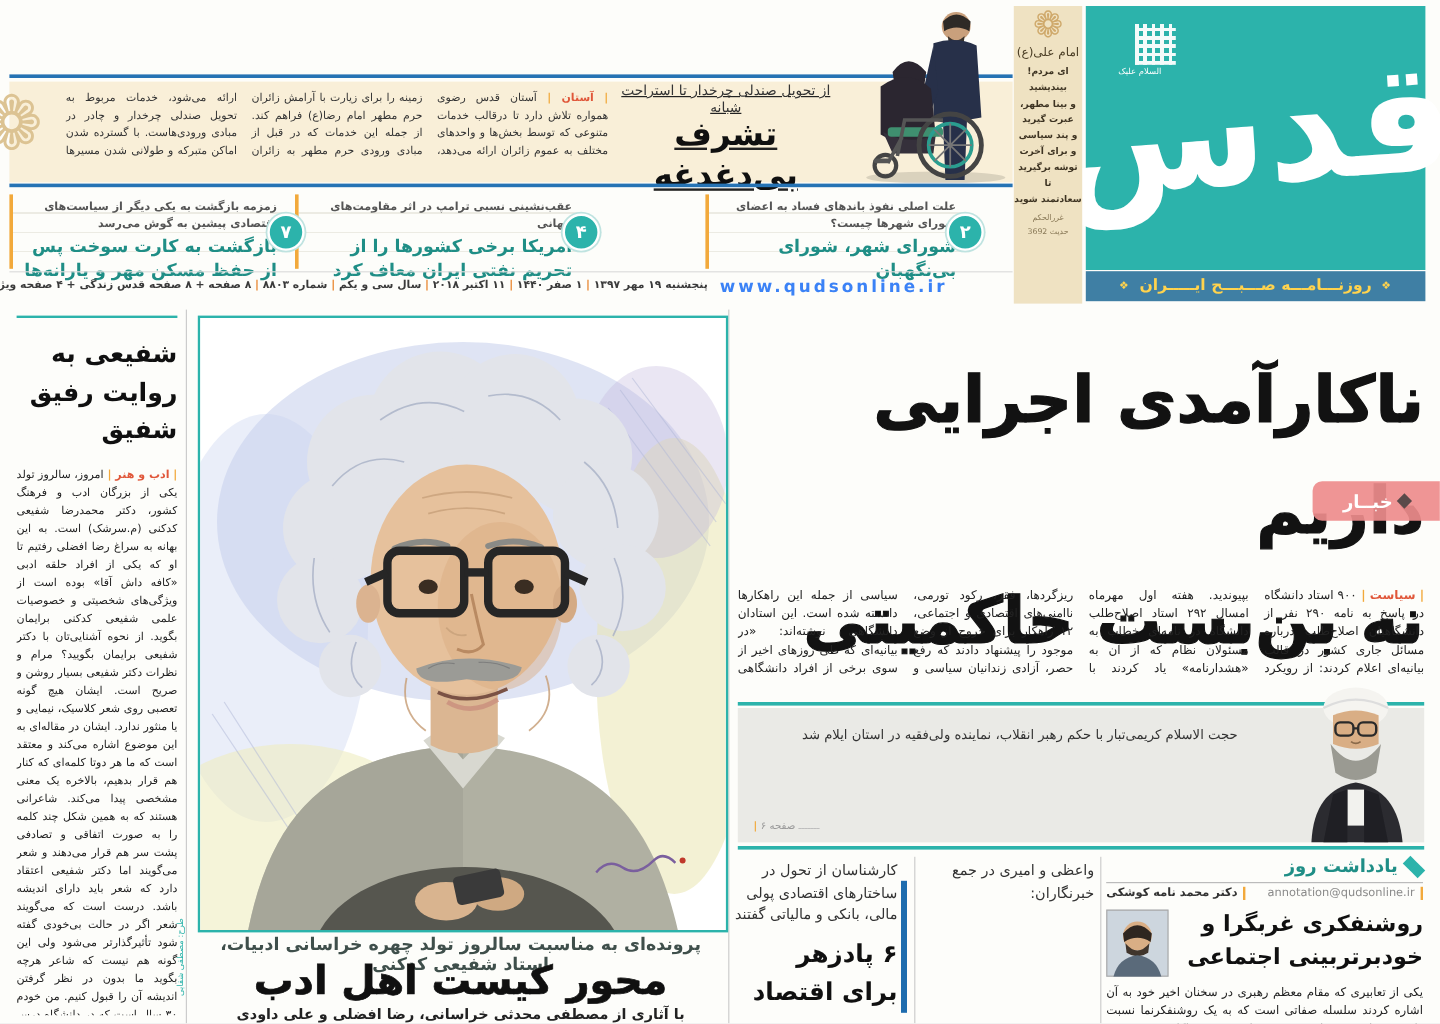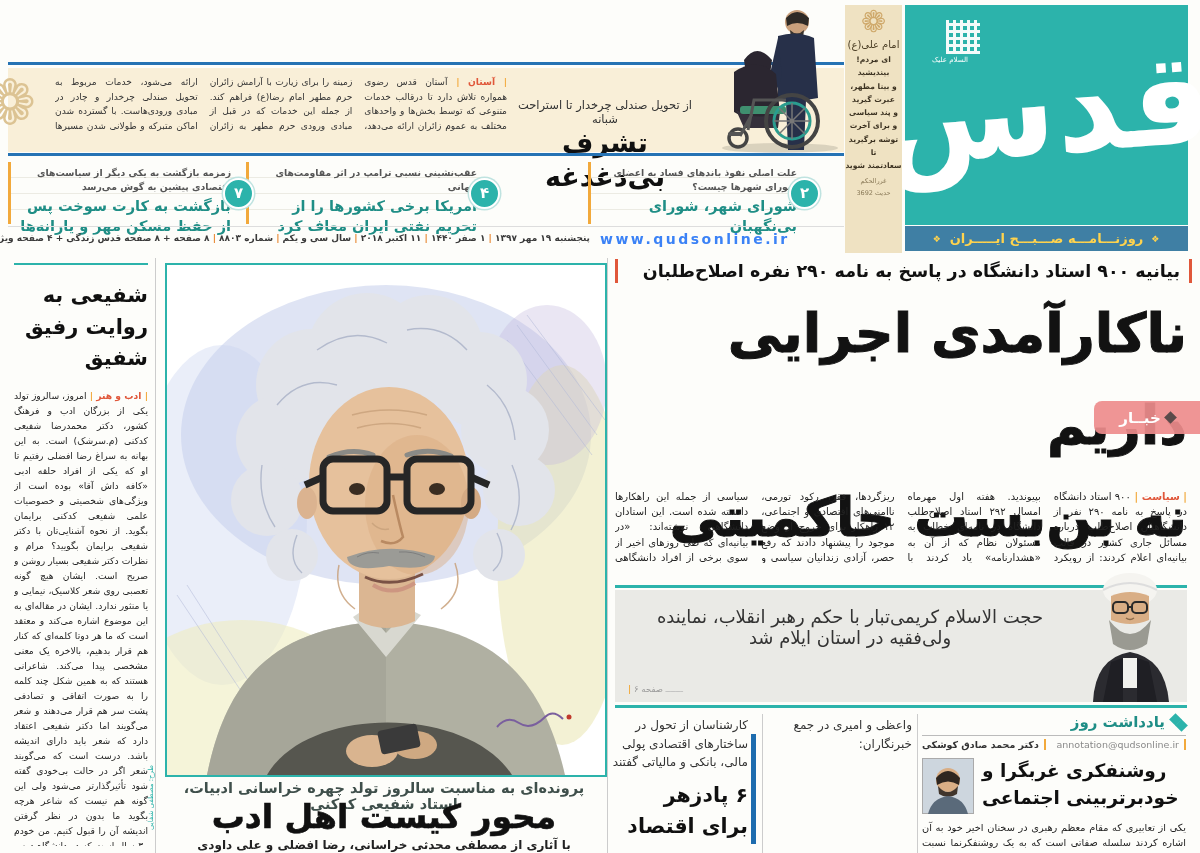--- a/index.html
+++ b/index.html
@@ -53,38 +53,38 @@
   .m-head{font-weight:bold;color:#121212;font-size:54px;line-height:1.7;text-align:right;
     -webkit-text-stroke:1px #121212;}
   .watermark{background:rgba(238,140,140,.92);border-radius:8px 0 0 8px;color:#fff;font-weight:bold;
     font-size:15px;display:flex;align-items:center;justify-content:center;gap:5px;}
   .watermark i{width:9px;height:9px;background:#5a4a4a;transform:rotate(45deg);display:inline-block;}
   .cols4{display:flex;gap:13px;}
   .cols4>div{flex:1;font-size:10px;line-height:1.52;color:#222;}
   
   .tealline{background:#2cb3ab;height:3px;}
   .graybox{background:#eaeae6;}
-  .ilam-kicker{font-size:18px;color:#333;text-align:center;}
+  .ilam-kicker{font-size:11px;color:#333;text-align:center;}
   .ilam-title{font-size:30px;font-weight:bold;color:#101010;text-align:center;}
   
   .vline{background:#ccc;width:1px;}
   .col-kicker{font-size:12px;color:#333;line-height:1.55;text-align:right;}
   .col-title{font-size:20.5px;font-weight:bold;color:#101010;line-height:1.5;text-align:right;}
   .bluebar-v{background:#1e6cae;width:5px;}
   
   .note-head{display:flex;align-items:center;justify-content:flex-start;gap:6px;
     color:#1f8e86;font-weight:bold;font-size:15px;}
   .note-logo{width:15px;height:15px;position:relative;}
   .note-logo::before,.note-logo::after{content:"";position:absolute;background:#2cb3ab;}
   .note-logo::before{width:9px;height:9px;left:0;top:0;transform:rotate(45deg);}
   .note-logo::after{width:9px;height:9px;right:0;bottom:0;transform:rotate(45deg);}
   .byline{display:flex;justify-content:space-between;border-top:1px solid #bbb;padding-top:3px;}
   .byline .email{color:#8a8a8a;font-size:9.5px;direction:ltr;border-right:2px solid #f2a93b;padding-right:5px;}
   .byline .author{color:#333;font-size:9.5px;font-weight:bold;border-right:2px solid #f2a93b;padding-right:5px;}
-  .note-title{font-size:18.5px;font-weight:bold;color:#101010;line-height:1.45;text-align:left;}
+  .note-title{font-size:18.5px;font-weight:bold;color:#101010;line-height:1.45;text-align:right;}
   .note-body{font-size:9.8px;line-height:1.55;}
   
   .lf-title{font-size:21px;font-weight:bold;color:#101010;line-height:1.5;text-align:right;}
   .lf-body{font-size:9.2px;line-height:1.63;}
   
   .cap-kicker{font-size:14.5px;font-weight:bold;color:#3f4f4b;text-align:center;}
   .cap-title{font-size:33px;font-weight:bold;color:#101010;text-align:center;-webkit-text-stroke:.6px #101010;}
   .cap-sub{font-size:12px;font-weight:bold;color:#222;text-align:center;}
   .credit-v{writing-mode:vertical-rl;transform:rotate(180deg);font-size:7px;color:#2cb3ab;}
   .frame{border:2px solid #2cb3ab;background:#fff;overflow:hidden;}
@@ -120,21 +120,21 @@
   <div class="abs website" style="left:600px;top:231px;width:243px;">www.qudsonline.ir</div>
 
   <div class="abs bluebar" style="left:8px;top:62px;width:836px;"></div>
   <div class="abs cream" style="left:8px;top:68px;width:836px;height:84px;"></div>
   <div class="abs ornament" style="left:-16px;top:72px;">❁</div>
   <div class="abs small-body jt" style="left:55px;top:75px;width:452px;height:72px;column-count:3;column-gap:12px;overflow:hidden;">
     <span class="tag">آستان</span>
     <span>آستان قدس رضوی همواره تلاش دارد تا درقالب خدمات متنوعی که توسط بخش‌ها و واحدهای مختلف به عموم زائران ارائه می‌دهد، زمینه را برای زیارت با آرامش زائران حرم مطهر امام رضا(ع) فراهم کند. از جمله این خدمات که در قبل از مبادی ورودی حرم مطهر به زائران ارائه می‌شود، خدمات مربوط به تحویل صندلی چرخدار و چادر در مبادی ورودی‌هاست. با گسترده شدن اماکن متبرکه و طولانی شدن مسیرها تا روضه منوره و بسته شدن مسیرها از ابتدای دوربرگردان‌ها تا ورودی‌های…</span>
     
   </div>
-  <div class="abs" style="left:512px;top:98px;width:186px;">
+  <div class="abs" style="left:512px;top:68px;width:186px;text-decoration:underline;">
     <div class="feat-kicker">از تحویل صندلی چرخدار تا استراحت شبانه</div>
     <div class="feat-title">تشرف بی‌دغدغه</div>
   </div>
 
   <svg class="abs" style="left:700px;top:2px;" width="148" height="151" viewBox="0 0 148 151">
     <ellipse cx="80" cy="146" rx="58" ry="5" fill="#000" opacity="0.12"></ellipse>
 
     <circle cx="97" cy="20" r="12" fill="#c9a07c"></circle>
     <path d="M86 16 Q97 4 109 16 L108 24 Q97 18 87 24 Z" fill="#2e2a26"></path>
     <path d="M90 28 Q97 35 104 28 L103 36 H91 Z" fill="#3a332c"></path>
@@ -170,21 +170,20 @@
     <span class="t-circle">۷</span>
     <div class="t-kicker">زمزمه بازگشت به یکی دیگر از سیاست‌های اقتصادی پیشین به گوش می‌رسد</div>
     <div class="t-title">بازگشت به کارت سوخت پس از حفظ مسکن مهر و یارانه‌ها</div>
   </div>
   <div class="abs" style="left:8px;top:226px;width:836px;height:1px;background:#ddd;"></div>
 
   <div class="abs dateline" style="left:8px;top:233px;width:582px;">
     <span class="dl-seg">پنجشنبه ۱۹ مهر ۱۳۹۷</span><span class="dl-seg">۱ صفر ۱۴۴۰</span><span class="dl-seg">۱۱ اکتبر ۲۰۱۸</span><span class="dl-seg">سال سی و یکم</span><span class="dl-seg">شماره ۸۸۰۳</span><span class="dl-seg">۸ صفحه + ۸ صفحه قدس زندگی + ۴ صفحه ویژه خراسان</span>
   </div>
 
-  <div class="abs m-kicker" style="left:615px;top:259px;width:553px;">بیانیه ۹۰۰ استاد دانشگاه در پاسخ به نامه ۲۹۰ نفره اصلاح‌طلبان</div>
   <div class="abs m-head" style="left:615px;top:288px;width:572px;">
     <div>ناکارآمدی اجرایی داریم</div>
     <div>نه بن‌بست حاکمیتی</div>
   </div>
   <div class="abs watermark" style="left:1094px;top:401px;width:106px;height:33px;">
     <i></i>
       <span>خبــار</span>
   </div>
   <div class="abs cols4 jt" style="left:615px;top:489px;width:572px;height:74px;overflow:hidden;">
     <div><span class="tag">سیاست</span><span>۹۰۰ استاد دانشگاه در پاسخ به نامه ۲۹۰ نفر از دانشگاهیان اصلاح‌طلب درباره مسائل جاری کشور در قالب بیانیه‌ای اعلام کردند: از رویکرد عقیم «بحران - بن‌بست» به فرایند ملی «ظرفیت - راه‌حل»</span></div>
@@ -228,21 +227,21 @@
     <div class="col-kicker">واعظی و امیری در جمع خبرنگاران:</div>
   </div>
 
   <div class="abs" style="left:922px;top:713px;width:264px;">
     <div class="note-head">
       <span class="note-logo"></span>
       <span>یادداشت روز</span>
     </div>
     <div class="byline" style="margin-top:4px;">
       <span class="email">annotation@qudsonline.ir</span>
-      <span class="author">دکتر محمد صادق کوشکی</span>
+      <span class="author">دکتر محمد نامه کوشکی</span>
     </div>
     <div style="display:flex;gap:8px;margin-top:8px;align-items:flex-start;">
       <div class="note-title" style="flex:1;">روشنفکری غربگرا و خودبرتربینی اجتماعی</div>
       <svg width="52" height="56" viewBox="0 0 52 56">
         <rect x="0" y="0" width="52" height="56" fill="#cdd6de"></rect>
         <rect x="0" y="0" width="52" height="56" fill="none" stroke="#aaa" stroke-width="2"></rect>
         <circle cx="26" cy="22" r="12" fill="#d9ae85"></circle>
         <path d="M14 20 Q26 6 38 20 L37 27 Q26 20 15 27 Z" fill="#2e2620"></path>
         <path d="M16 28 Q26 40 36 28 L35 36 Q26 42 17 36 Z" fill="#40352c"></path>
         <path d="M6 56 Q10 40 26 38 Q42 40 46 56 Z" fill="#5a6a7a"></path>

